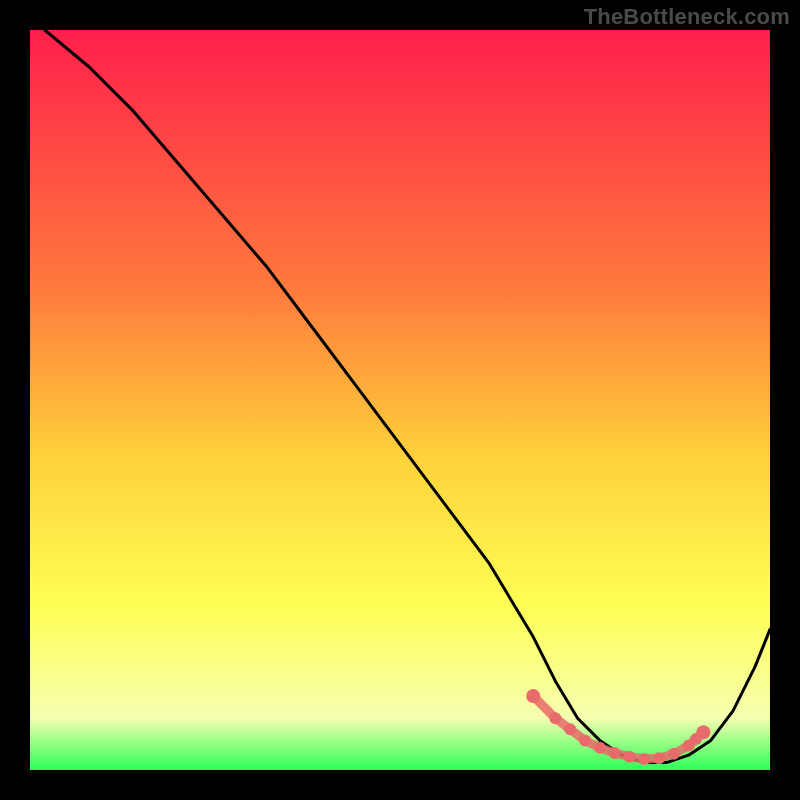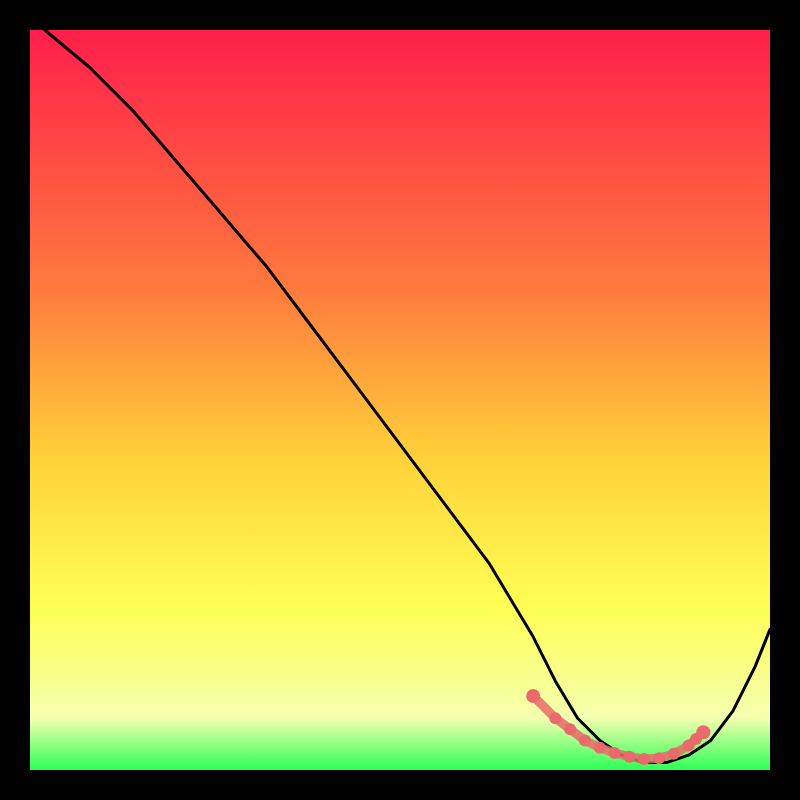--- a/index.html
+++ b/index.html
@@ -34,20 +34,21 @@
     width: 740px;
     height: 740px;
   }
   svg { display: block; }
 </style>
 </head>
 <body>
 
 <div class="frame">
 
+  <div class="watermark">TheBottleneck.com</div>
 
   <div class="plot">
     <svg id="chart-svg" width="740" height="740" viewBox="0 0 740 740">
       <defs>
         <linearGradient id="bg-grad" x1="0" y1="0" x2="0" y2="1">
           <stop id="g0" offset="0%" stop-color="#ff1f4b"></stop>
           <stop id="g1" offset="35%" stop-color="#ff7a3d"></stop>
           <stop id="g2" offset="58%" stop-color="#ffd23a"></stop>
           <stop id="g3" offset="78%" stop-color="#ffff55"></stop>
           <stop id="g4" offset="93%" stop-color="#f5ffb0"></stop>

